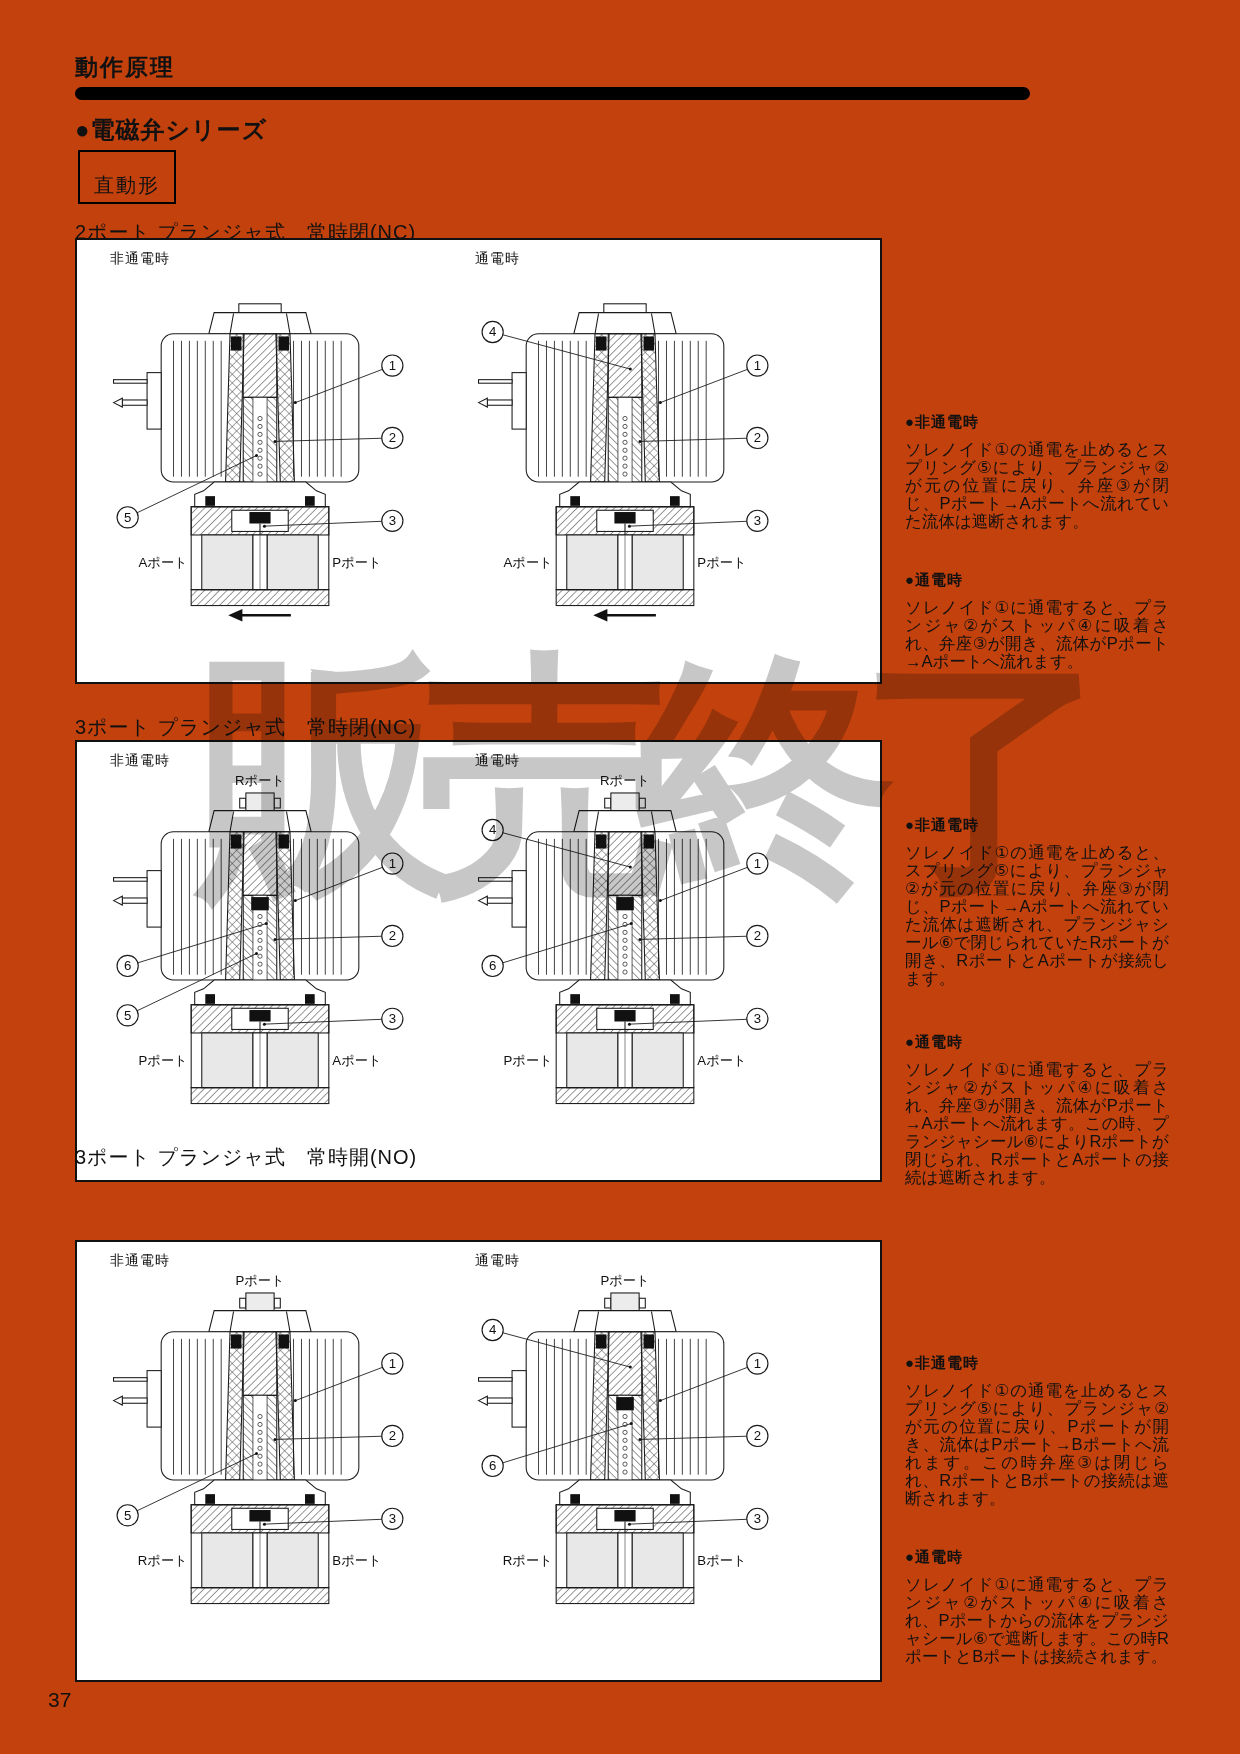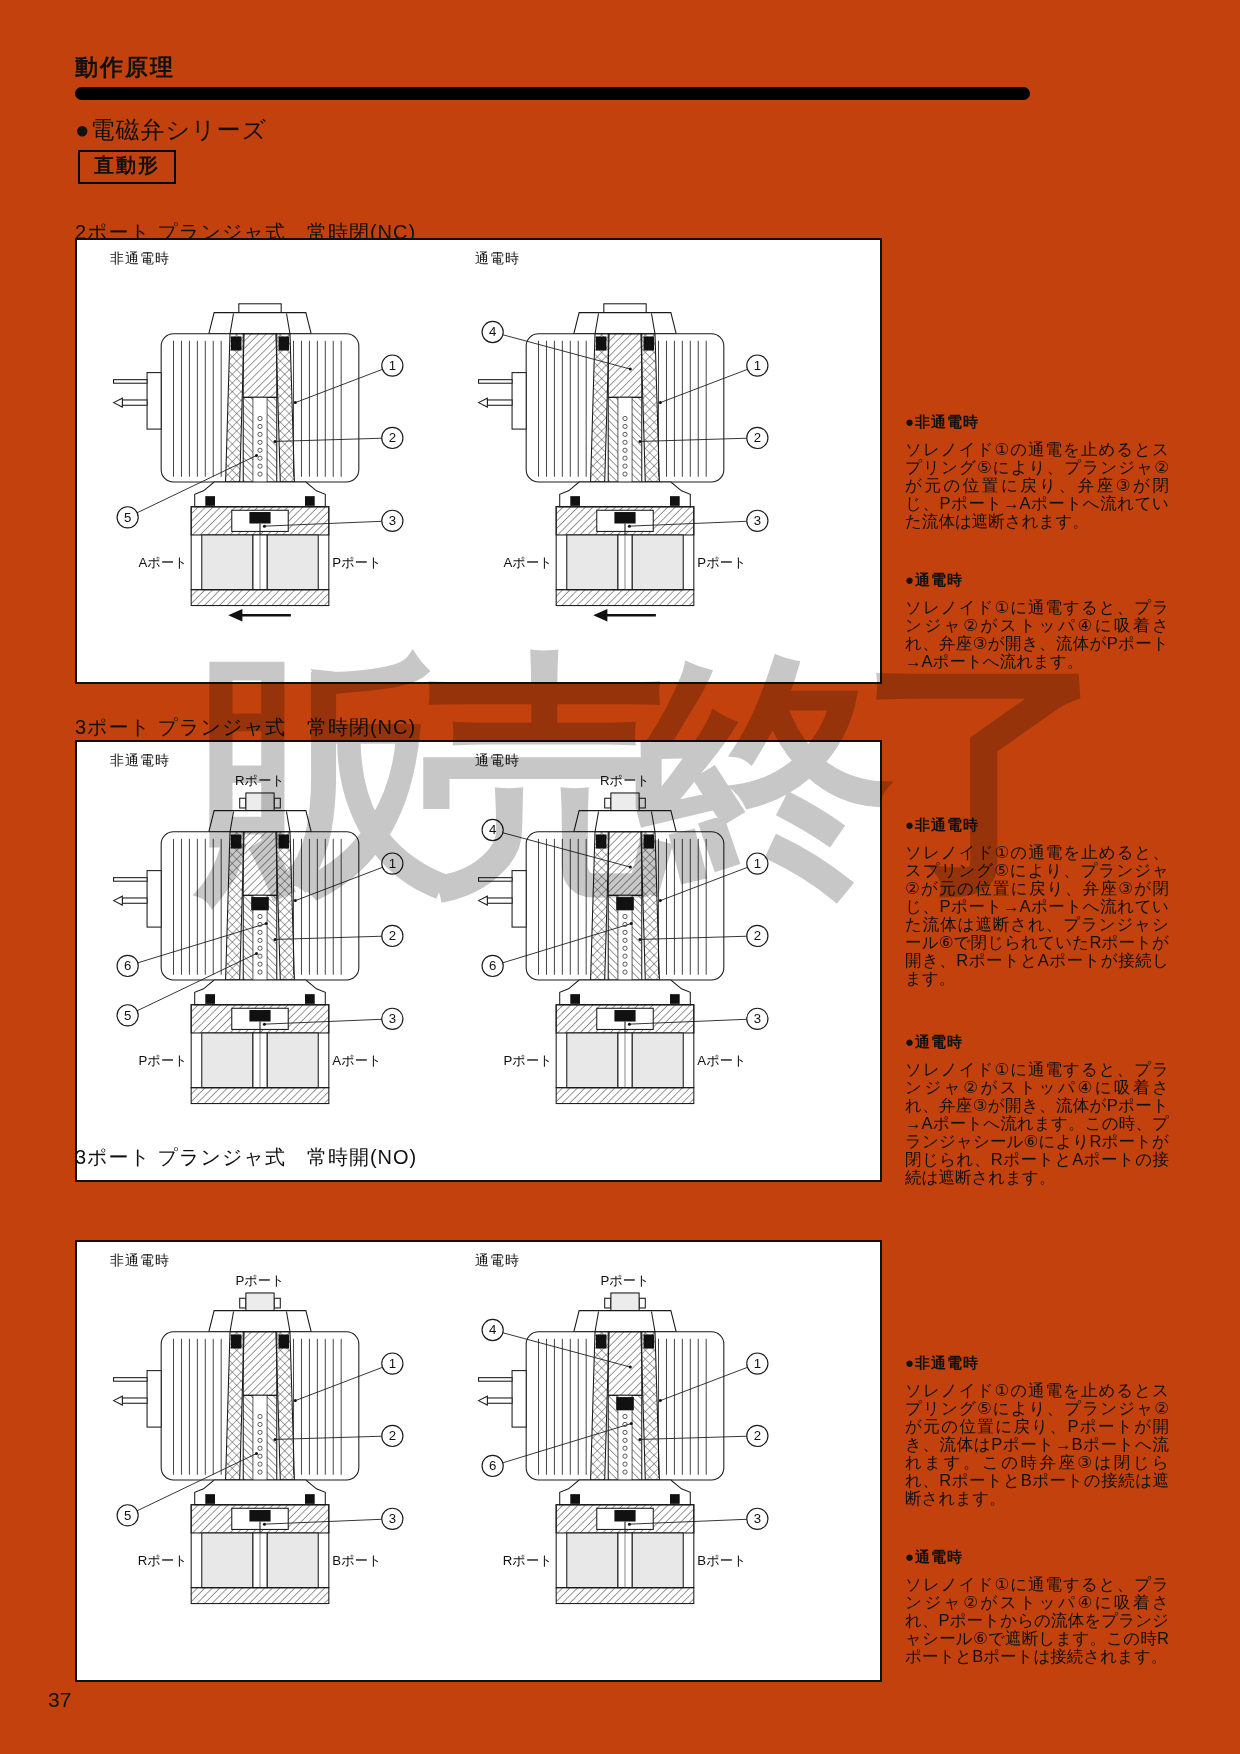--- a/index.html
+++ b/index.html
@@ -1,21 +1,21 @@
 <!DOCTYPE html>
 <html><head>
 <meta charset="utf-8">
 <style>
   html,body{margin:0;padding:0;background:#fff;}
   body{font-family:"Liberation Sans","DejaVu Sans",sans-serif;color:#111;}
   .page{position:relative;width:1240px;height:1754px;background:#c2410c;overflow:hidden;}
   .hdr{position:absolute;left:75px;top:52px;font-size:23px;font-weight:bold;letter-spacing:2px;}
   .hdr-bar{position:absolute;left:75px;top:87px;width:955px;height:13px;background:#000;border-radius:7px;}
-  .series{position:absolute;left:75px;top:114px;font-size:24px;font-weight:normal;letter-spacing:1px;}
-  .badge{position:absolute;left:78px;top:150px;border:2px solid #000;padding:0 14px 3px;font-size:20px;font-weight:bold;letter-spacing:2px;}
+  .series{position:absolute;left:75px;top:114px;font-size:24px;font-weight:bold;letter-spacing:1px;}
+  .badge{position:absolute;left:78px;top:150px;border:2px solid #000;padding:20px 14px 3px;font-size:20px;font-weight:normal;letter-spacing:2px;}
   .sec-title{position:absolute;font-size:20px;letter-spacing:1px;white-space:pre;}
   .diag-box{position:absolute;border:2px solid #111;background:#fff;}
   .caption{position:absolute;width:300px;text-align:left;font-size:14px;letter-spacing:1px;}
   .valve{position:absolute;}
   .note-h{position:absolute;left:905px;width:262px;font-size:15px;font-weight:600;letter-spacing:1px;}
   .note-p{position:absolute;left:905px;width:264px;font-size:16.5px;line-height:18px;text-align:justify;}
   .watermark{position:absolute;left:198px;top:648px;width:940px;font-size:258px;font-weight:bold;color:#c7c7c7;letter-spacing:-38px;white-space:nowrap;mix-blend-mode:multiply;z-index:30;pointer-events:none;line-height:1;}
   .pageno{position:absolute;left:48px;top:1688px;font-size:21px;}
   svg text{stroke:none;fill:#111;}
 </style>

